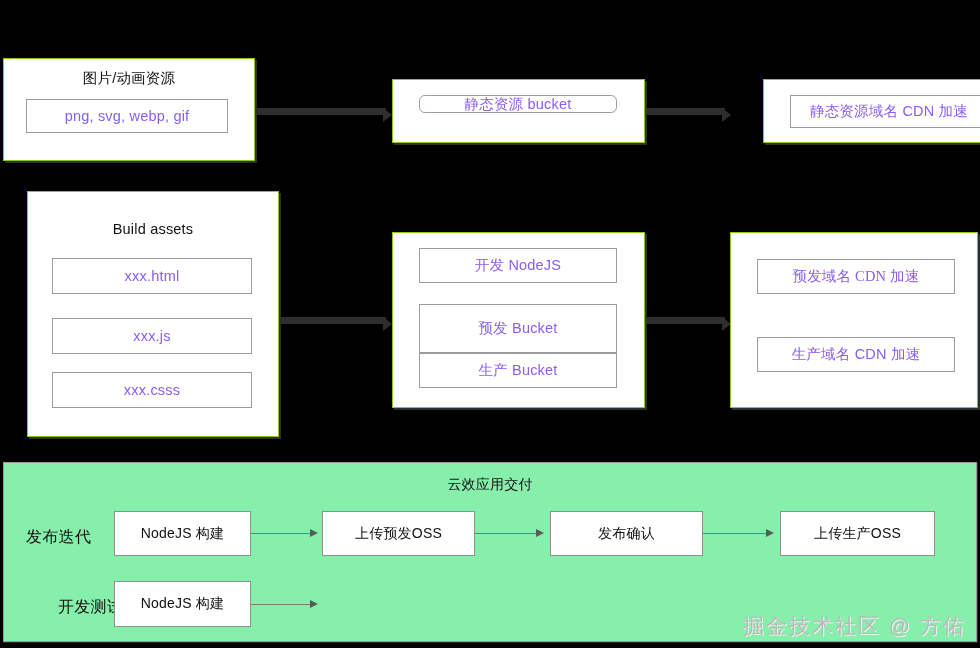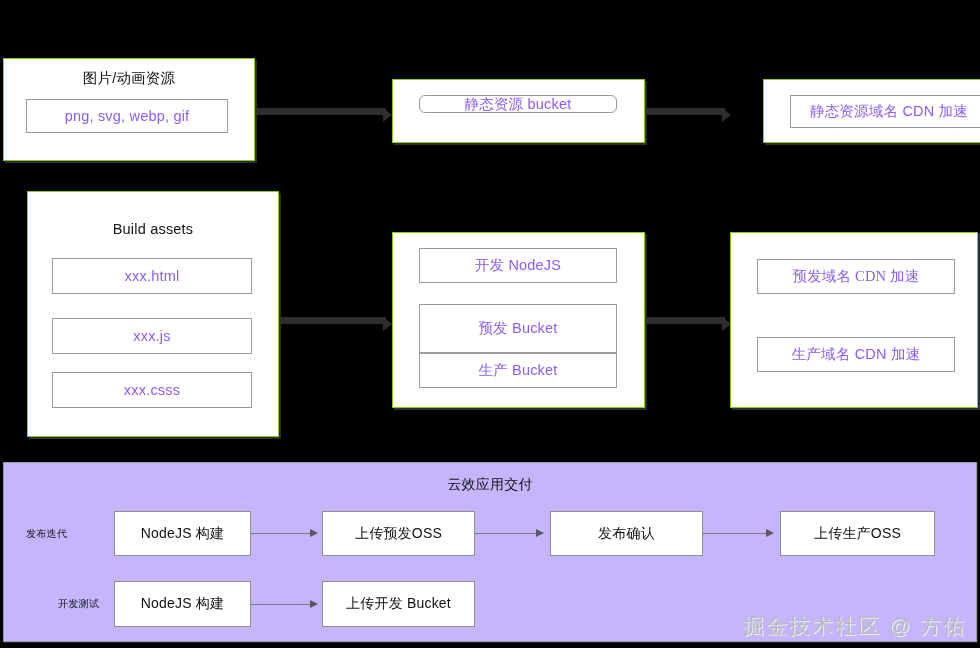--- a/index.html
+++ b/index.html
@@ -53,33 +53,33 @@
 
   
   #cdn-static   { left: 730px; top: 79px;  width: 248px; height: 64px; margin-left: 33px; }
   #cdn-envs     { left: 730px; top: 232px; width: 248px; height: 176px; }
 
   
   #pipeline {
     position: absolute;
     left: 3px; top: 462px;
     width: 974px; height: 180px;
-    background: #c4b5fd;
+    background: #86efac;
     border: 1px solid #9a9a9a;
     box-sizing: border-box;
     box-shadow: 1px 1px 0 rgba(60,60,60,0.6);
   }
   #pipeline .panel-title {
     position: absolute;
     left: 0; right: 0; top: 13px;
     font-size: 14px;
   }
   .row-label {
     position: absolute;
-    font-size: 10px;
+    font-size: 16px;
     color: #111111;
     letter-spacing: 0.3px;
   }
   .step {
     position: absolute;
     background: #ffffff;
     border: 1px solid #8f8f8f;
     box-sizing: border-box;
     display: flex;
     align-items: center;
@@ -194,16 +194,15 @@
   <div class="arrow-head" style="left:762px; top:66px;"></div>
 
   <div class="step" style="left:776px; top:48px; width:155px; height:45px;">上传生产OSS</div>
 
   <div class="row-label" style="left:22px; top:134px;margin-left:32px;">开发测试</div>
 
   <div class="step" style="left:110px; top:118px; width:137px; height:46px;">NodeJS 构建</div>
   <div class="arrow-line" style="left:247px; top:141px; width:60px;"></div>
   <div class="arrow-head" style="left:306px; top:137px;"></div>
 
-  <div class="step" style="left:318px; top:118px; width:153px; height:46px;">上传开发 Bucket</div>
 </div>
 
 <div id="watermark">掘金技术社区 @ 方佑</div>
 
 </body></html>

